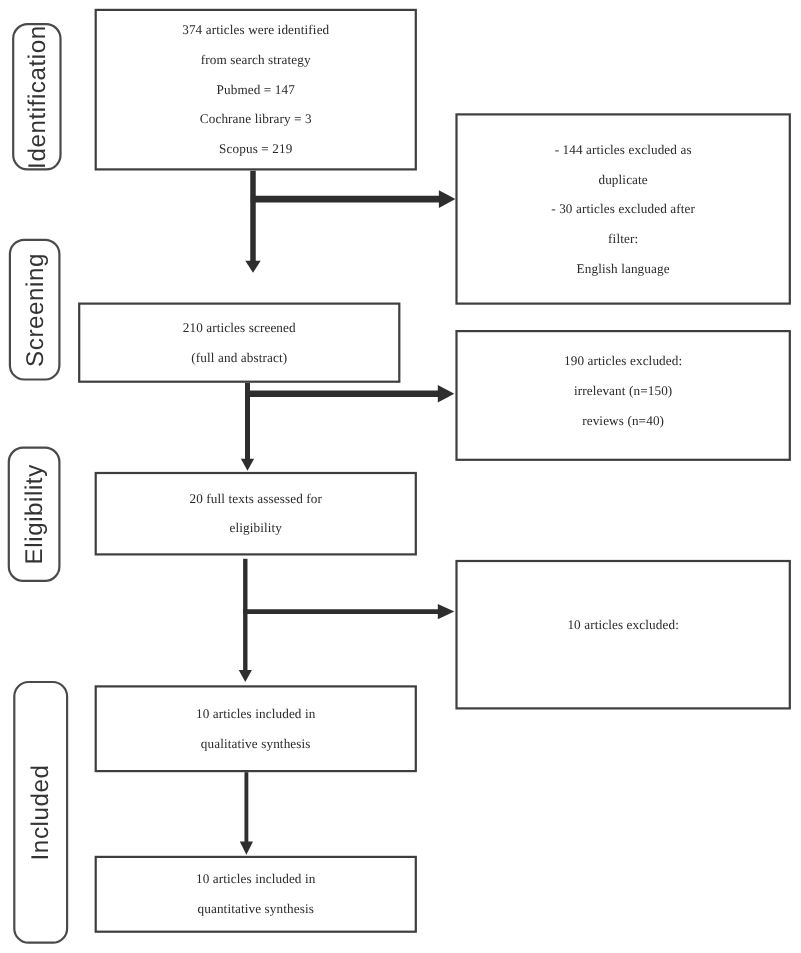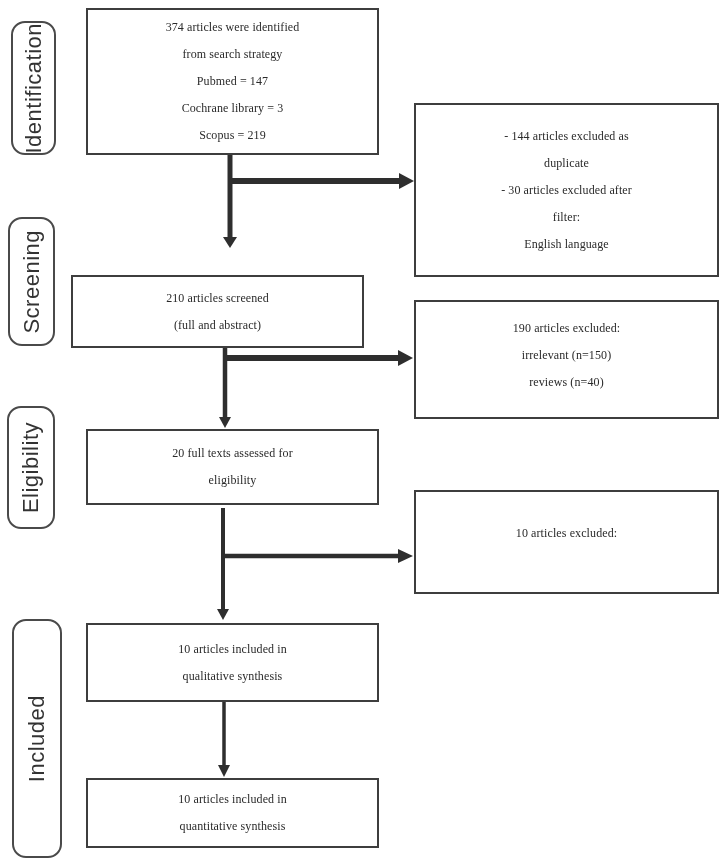--- a/index.html
+++ b/index.html
@@ -137,17 +137,17 @@
     <span>filter:</span>
     <span>English language</span>
   </div>
 
   <div class="box" style="left:414px;top:300px;width:305px;height:119px;padding-bottom:8px;">
     <span>190 articles excluded:</span>
     <span>irrelevant (n=150)</span>
     <span>reviews (n=40)</span>
   </div>
 
-  <div class="box" style="left:414px;top:490px;width:305px;height:104px;padding-bottom:18px;">
+  <div class="box" style="left:414px;top:509px;width:305px;height:136px;padding-bottom:18px;">
     <span>10 articles excluded:</span>
   </div>
 
 </div>
 
 </body></html>

